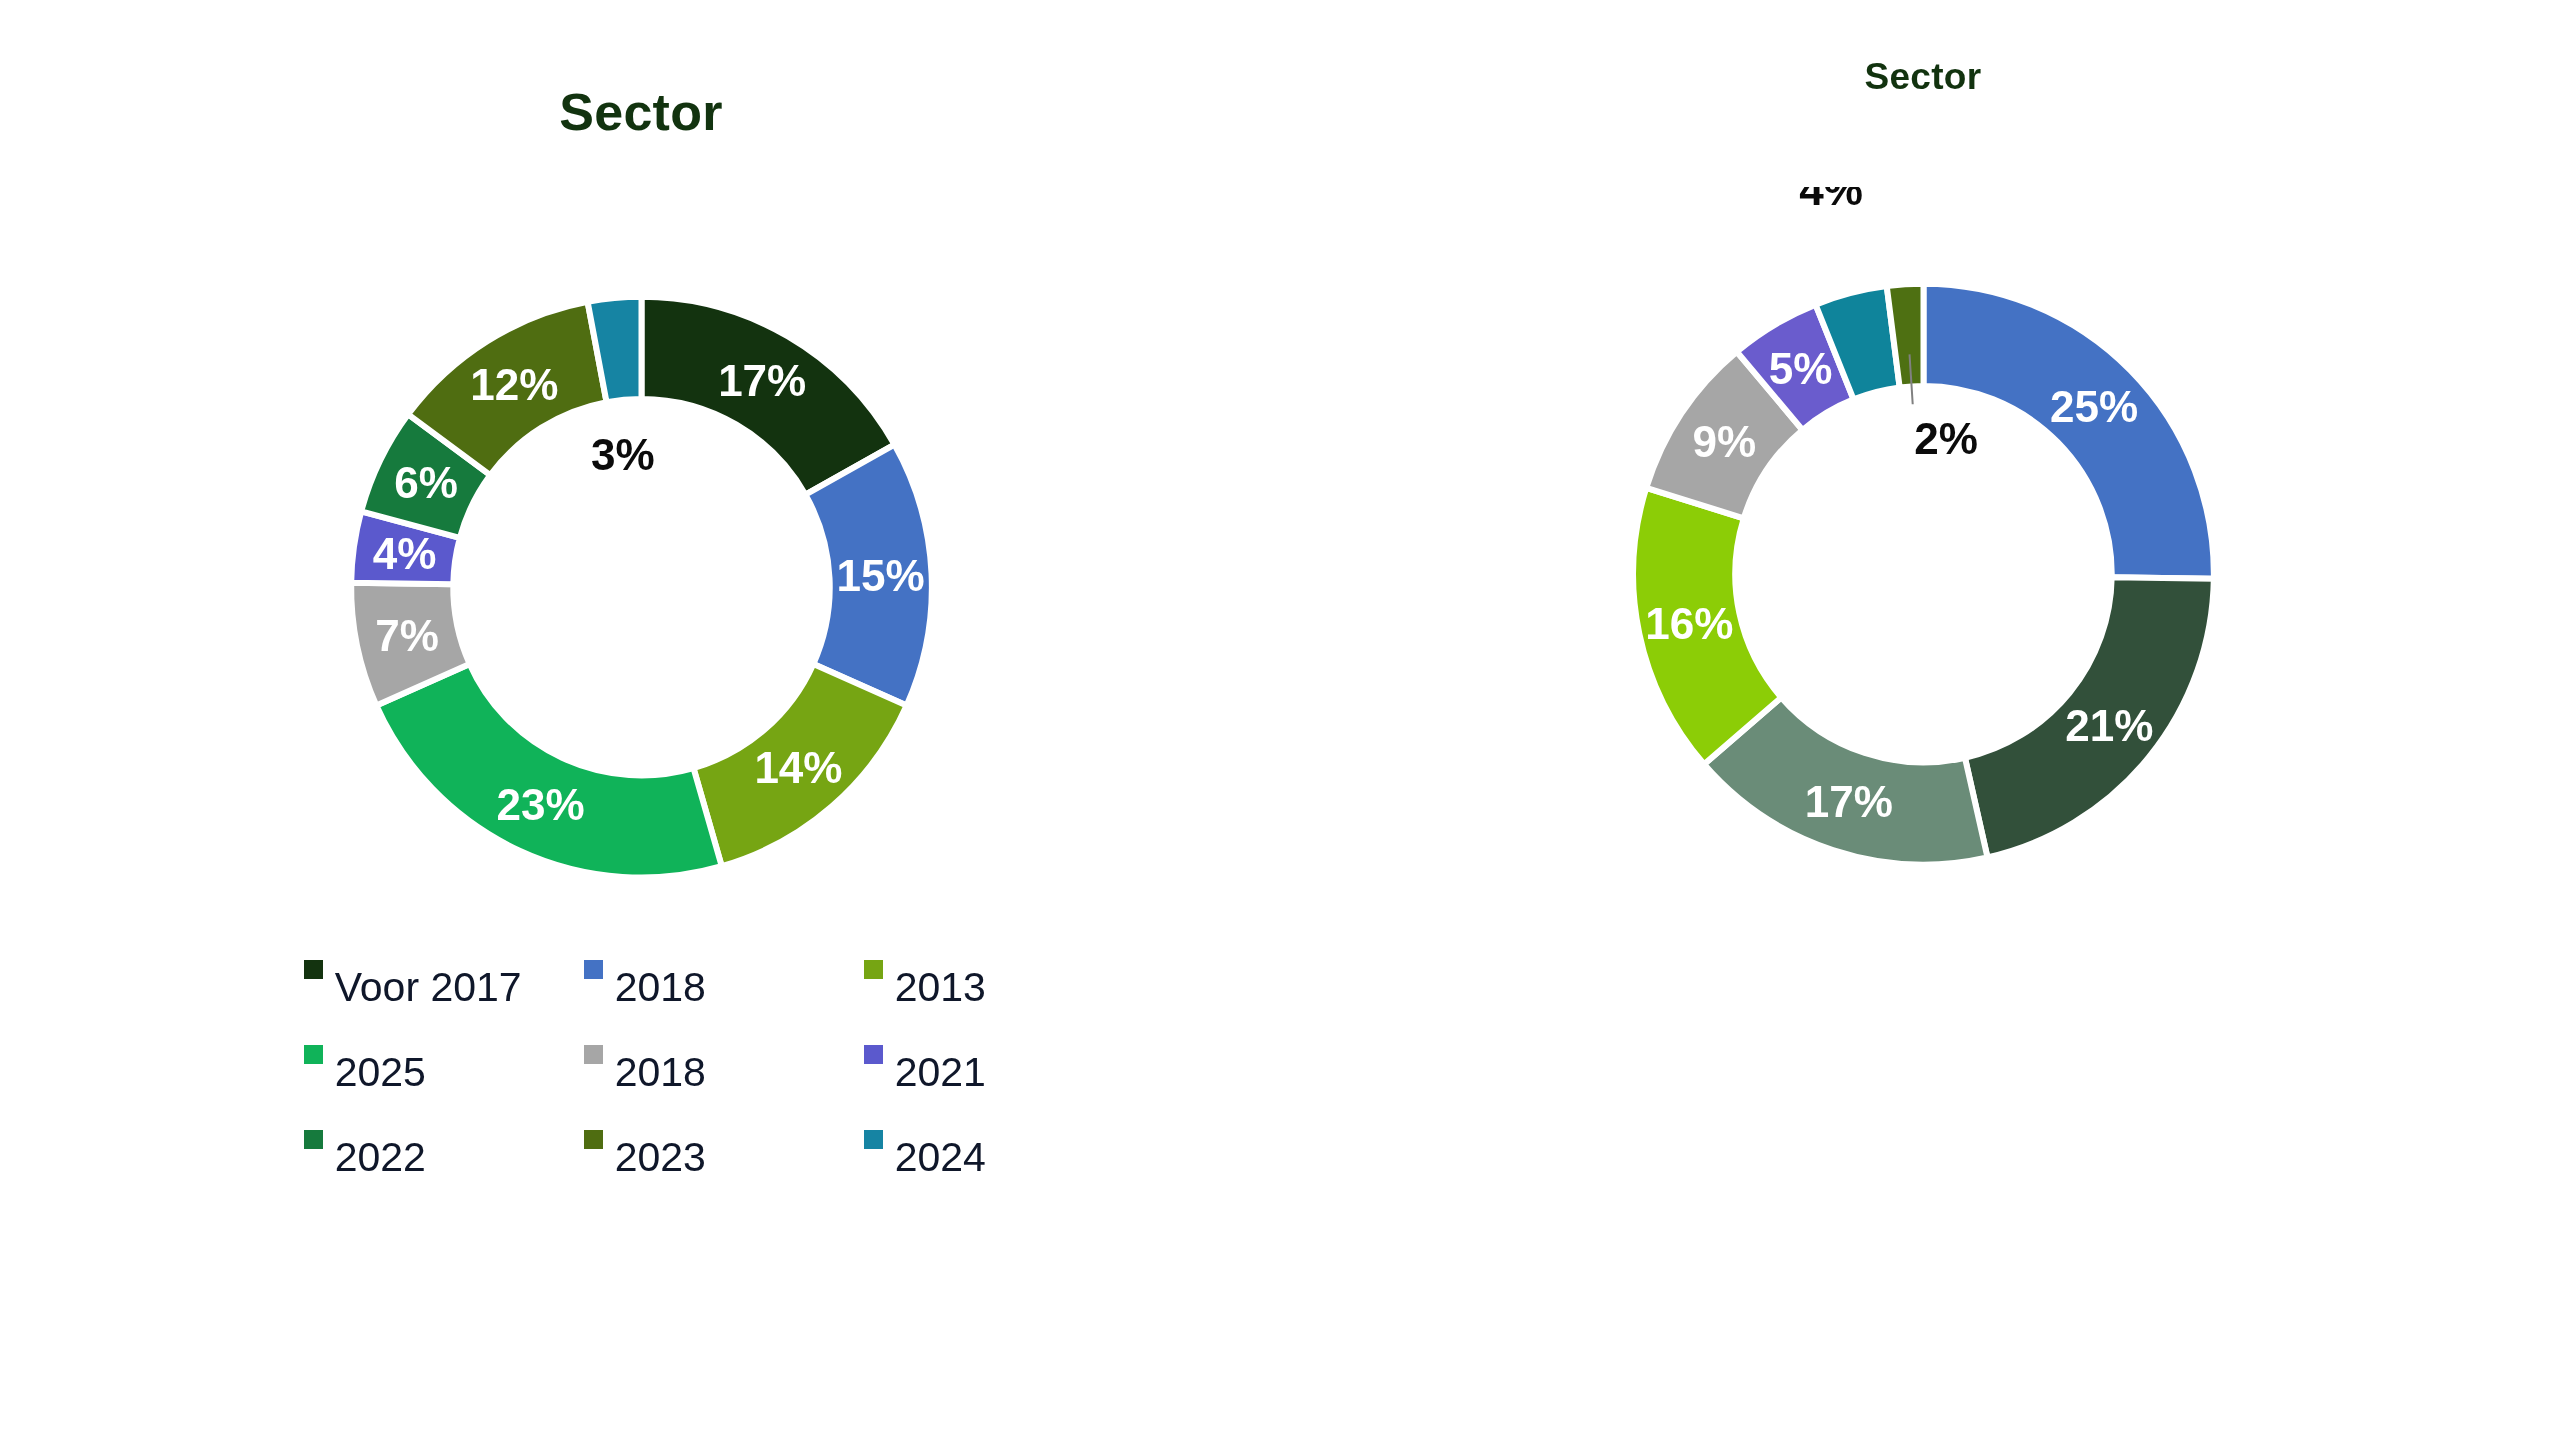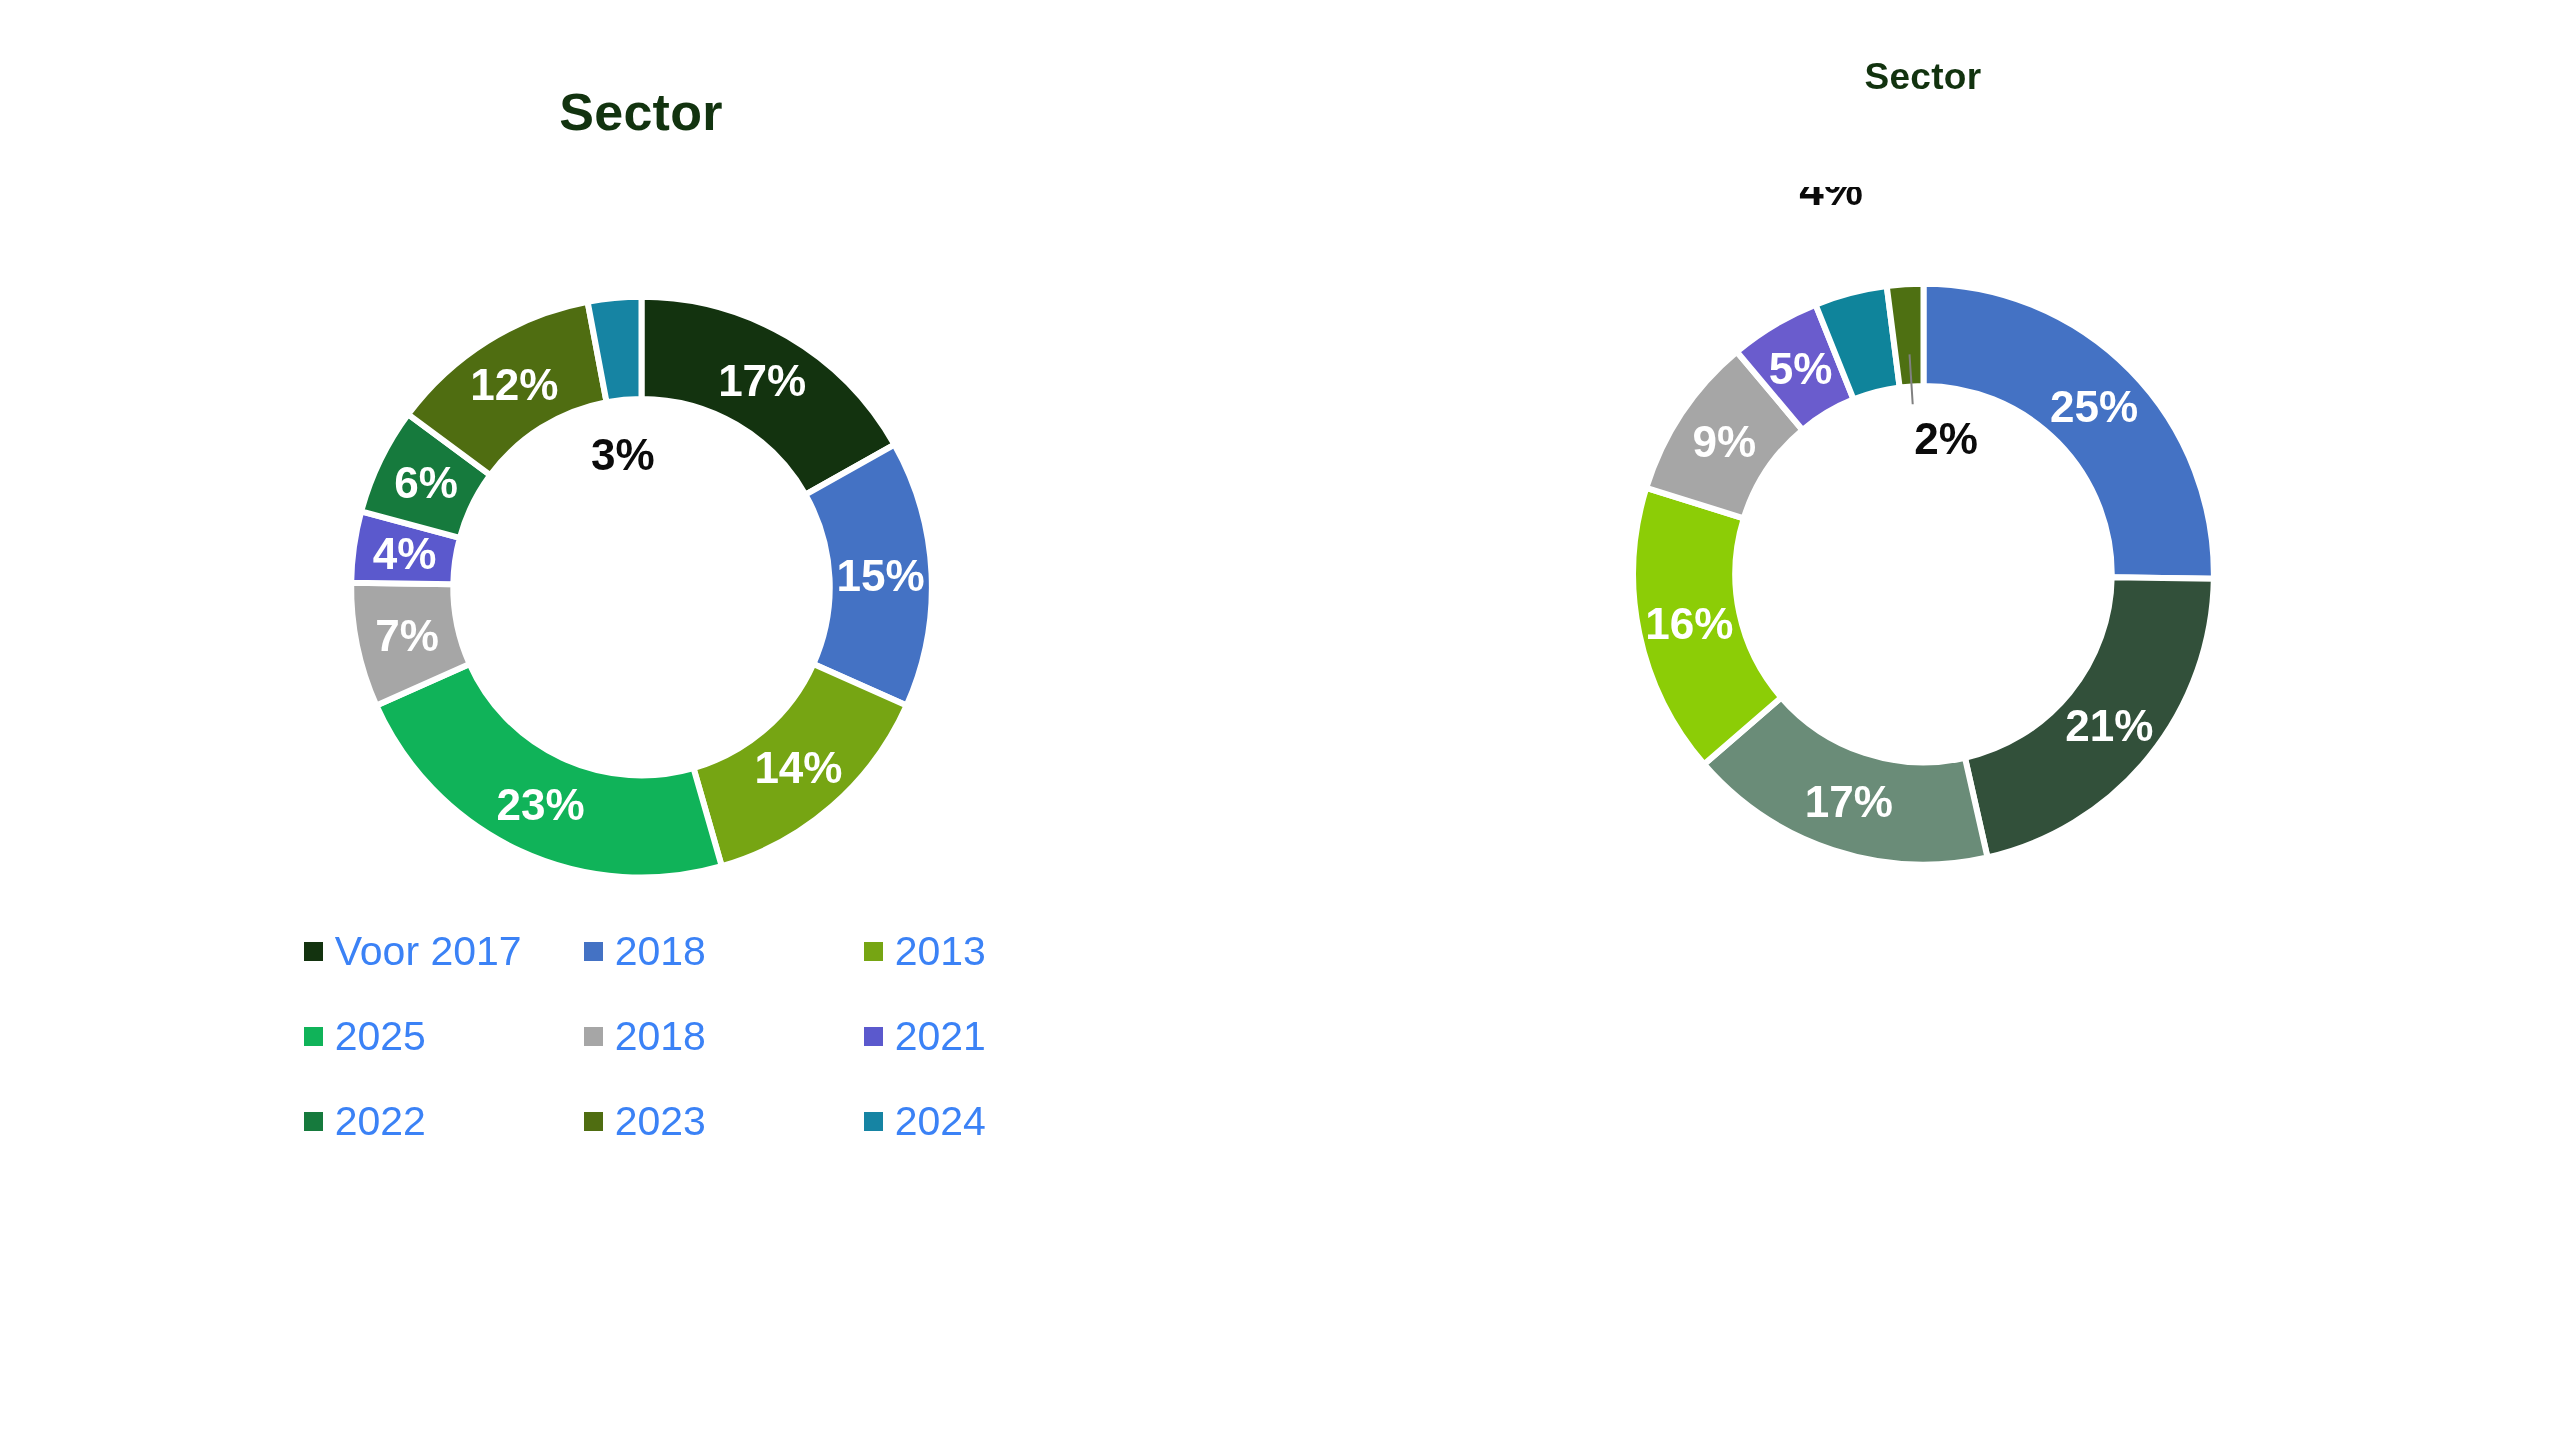--- a/index.html
+++ b/index.html
@@ -67,24 +67,25 @@
     gap: 12px;
   }
   .legend-swatch {
     width: 18.7px;
     height: 18.7px;
     flex: 0 0 18.7px;
     display: block;
   }
   .legend-label {
     font-size: 41px;
-    color: #3b82f6;
+    color: #0f172a;
     white-space: nowrap;
     line-height: 1;
     font-family: "Liberation Sans", sans-serif;
+    margin-top: 36px;
   }
 
   .slice-label {
     font-family: "Liberation Sans", sans-serif;
     font-weight: bold;
   }
   .slice-label.inside { fill: #ffffff; font-size: 66px; }
   .slice-label.outside { fill: #0b0b0b; font-size: 66px; }
   .leader { stroke: #808080; stroke-width: 3; fill: none; }
 </style>

